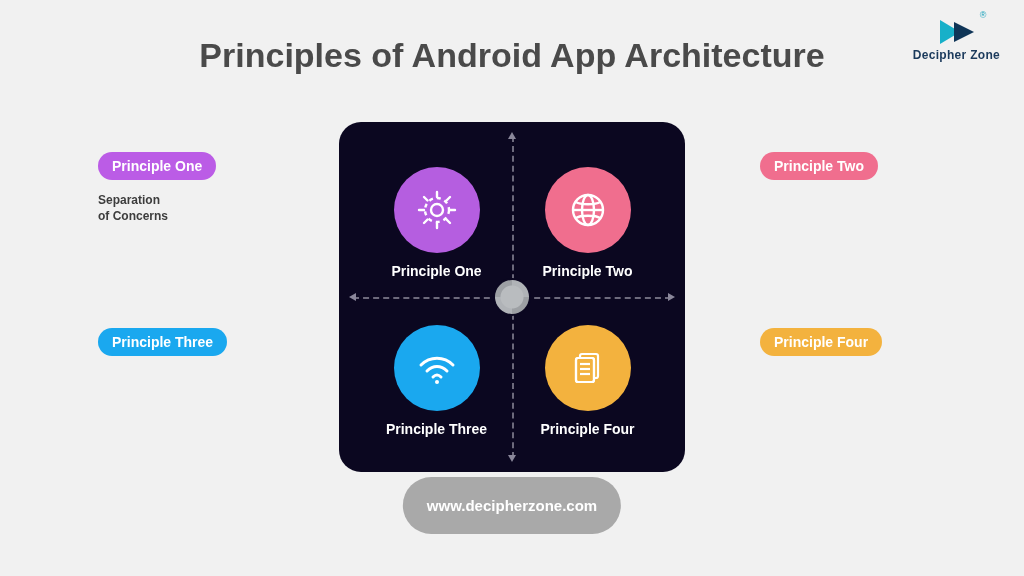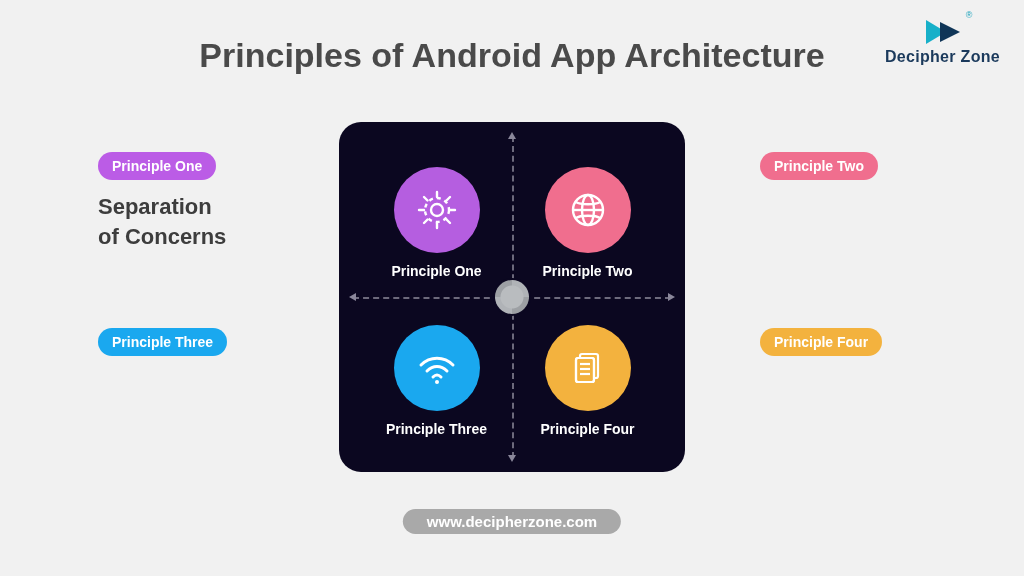--- a/index.html
+++ b/index.html
@@ -34,21 +34,21 @@
     position: relative;
   }
   .logo-reg {
     position: absolute;
     top: -8px;
     right: -10px;
     font-size: 9px;
     color: #1aa2bb;
   }
   .logo-text {
-    font-size: 16px;
+    font-size: 12px;
     font-weight: 700;
     color: #1b3a5c;
     letter-spacing: .3px;
   }
   .panel {
     position: absolute;
     top: 122px;
     left: 339px;
     width: 346px;
     height: 350px;
@@ -139,35 +139,35 @@
     font-weight: 700;
     font-size: 14px;
     margin-bottom: 12px;
   }
   .pill.purple { background: #bb5ce6; }
   .pill.pink   { background: #f06e8e; }
   .pill.blue   { background: #1aa8ef; }
   .pill.amber  { background: #f3b23e; }
   .desc {
     color: #3d3d3d;
-    font-size: 22px;
+    font-size: 12px;
     font-weight: 600;
     line-height: 1.35;
   }
 
   .url-pill {
     position: absolute;
     left: 50%;
     transform: translateX(-50%);
     bottom: 42px;
     background: #a9a9a9;
     color: #fff;
     font-weight: 700;
     font-size: 15px;
-    padding: 4px 24px;
+    padding: 20px 24px;
     border-radius: 999px;
   }
 
   svg { display: block; }
 </style>
 </head>
 <body>
 
 <h1 class="title">Principles of Android App Architecture</h1>
 

